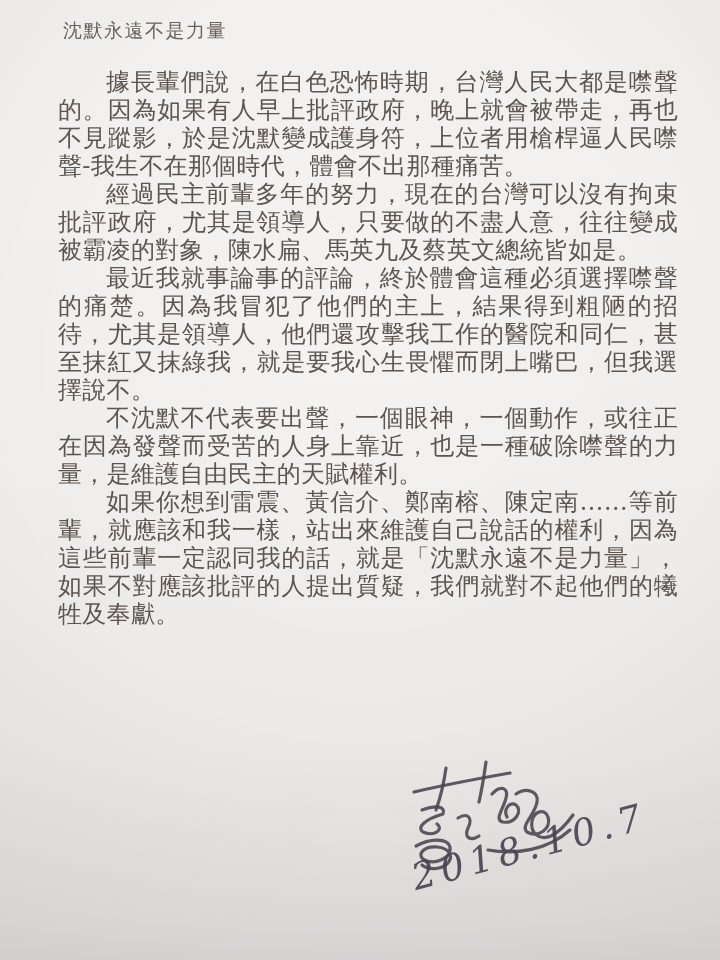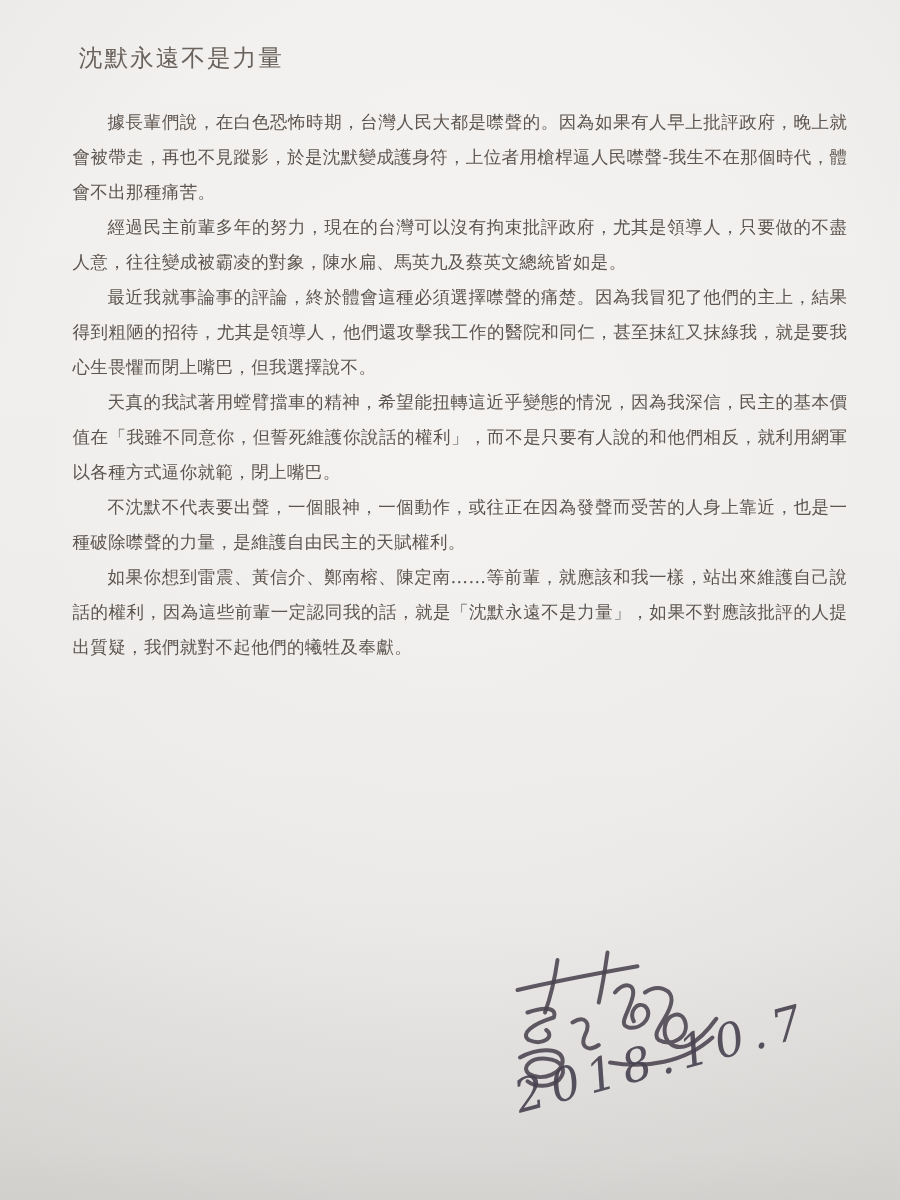--- a/index.html
+++ b/index.html
@@ -13,30 +13,30 @@
     position:relative;
     width:720px; height:960px;
     background:linear-gradient(180deg,#f3f1ef 0%,#f0eeec 45%,#ebe9e7 78%,#e2e0de 96%,#dddbd9 100%);
   }
   .photo .vignette {
     position:absolute; inset:0;
     background:radial-gradient(ellipse 90% 70% at 50% 38%, rgba(255,255,255,0.28) 0%, rgba(255,255,255,0) 55%, rgba(60,55,50,0.07) 100%);
     pointer-events:none;
   }
   .content {
-    position:absolute; left:58px; top:34px; width:620px;
+    position:absolute; left:58px; top:18px; width:620px;
     color:#5d554f;
   }
   .doc-title {
     font-size:19px; font-weight:500; letter-spacing:1.5px;
     margin:0 0 24px 5px;
     color:#6a625c;
   }
   .doc-body p {
-    font-size:14px; line-height:28px;
+    font-size:24px; line-height:28px;
     margin:0;
     text-align:justify; text-justify:inter-ideograph;
     text-indent:2em;
     letter-spacing:0.3px;
     word-break:break-all;
   }
   .signature {
     position:absolute; left:392px; top:758px;
     width:190px; height:126px;
   }
@@ -62,21 +62,20 @@
 
 <div class="photo">
   <div class="vignette"></div>
 
   <div class="content">
     <h1 class="doc-title">沈默永遠不是力量</h1>
     <div class="doc-body">
       <p>據長輩們說，在白色恐怖時期，台灣人民大都是噤聲的。因為如果有人早上批評政府，晚上就會被帶走，再也不見蹤影，於是沈默變成護身符，上位者用槍桿逼人民噤聲-我生不在那個時代，體會不出那種痛苦。</p>
       <p>經過民主前輩多年的努力，現在的台灣可以沒有拘束批評政府，尤其是領導人，只要做的不盡人意，往往變成被霸凌的對象，陳水扁、馬英九及蔡英文總統皆如是。</p>
       <p>最近我就事論事的評論，終於體會這種必須選擇噤聲的痛楚。因為我冒犯了他們的主上，結果得到粗陋的招待，尤其是領導人，他們還攻擊我工作的醫院和同仁，甚至抹紅又抹綠我，就是要我心生畏懼而閉上嘴巴，但我選擇說不。</p>
-      <p>天真的我試著用螳臂擋車的精神，希望能扭轉這近乎變態的情況，因為我深信，民主的基本價值在「我雖不同意你，但誓死維護你說話的權利」，而不是只要有人說的和他們相反，就利用網軍以各種方式逼你就範，閉上嘴巴。</p>
       <p>不沈默不代表要出聲，一個眼神，一個動作，或往正在因為發聲而受苦的人身上靠近，也是一種破除噤聲的力量，是維護自由民主的天賦權利。</p>
       <p>如果你想到雷震、黃信介、鄭南榕、陳定南……等前輩，就應該和我一樣，站出來維護自己說話的權利，因為這些前輩一定認同我的話，就是「沈默永遠不是力量」，如果不對應該批評的人提出質疑，我們就對不起他們的犧牲及奉獻。</p>
     </div>
   </div>
 
   <div class="signature">
     <svg viewBox="0 0 190 126" xmlns="http://www.w3.org/2000/svg">
 
       <path d="M22,34 C52,27 84,21 118,15"></path>
       <path d="M54,10 C52,24 49,38 44,52"></path>

